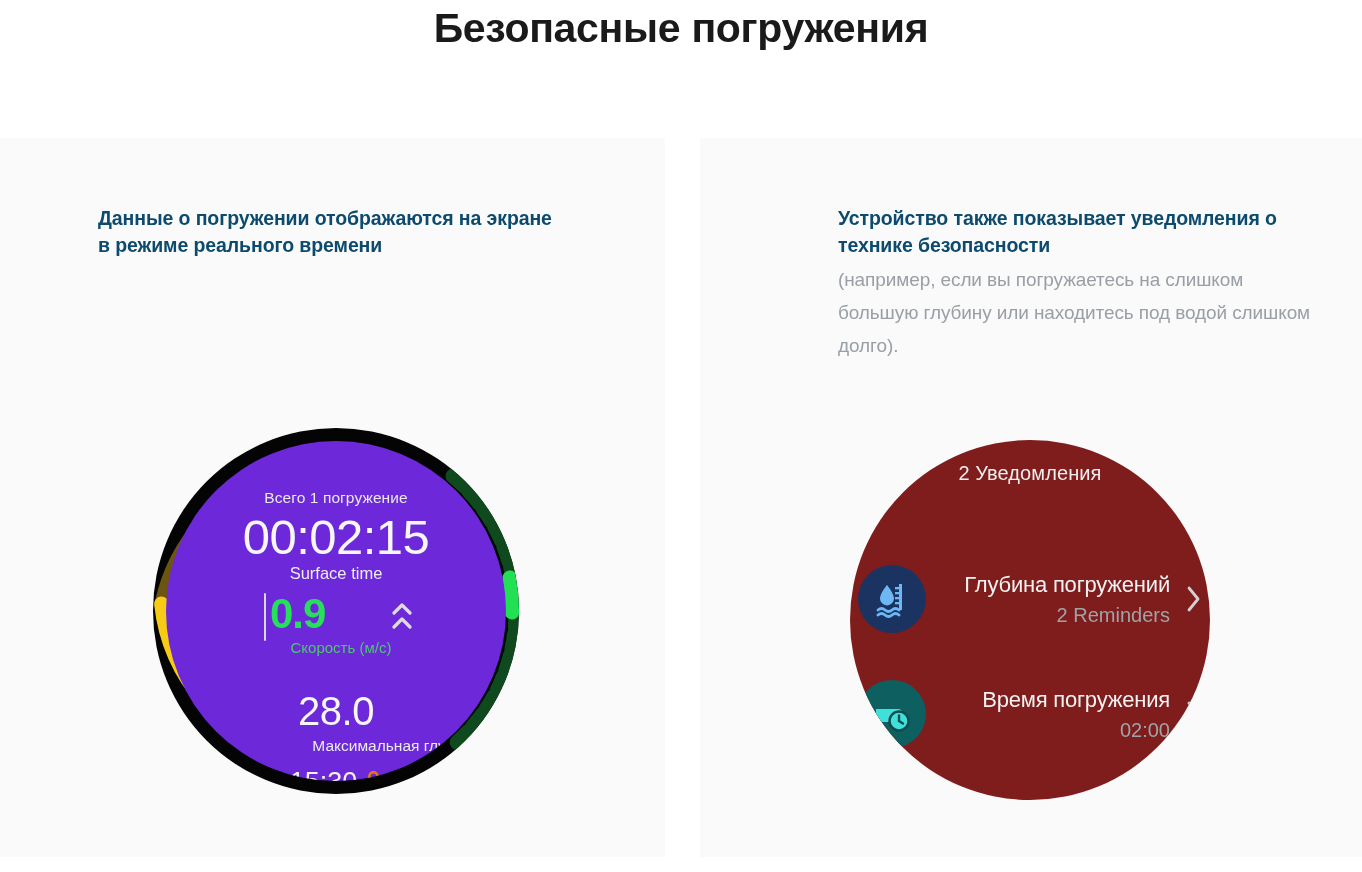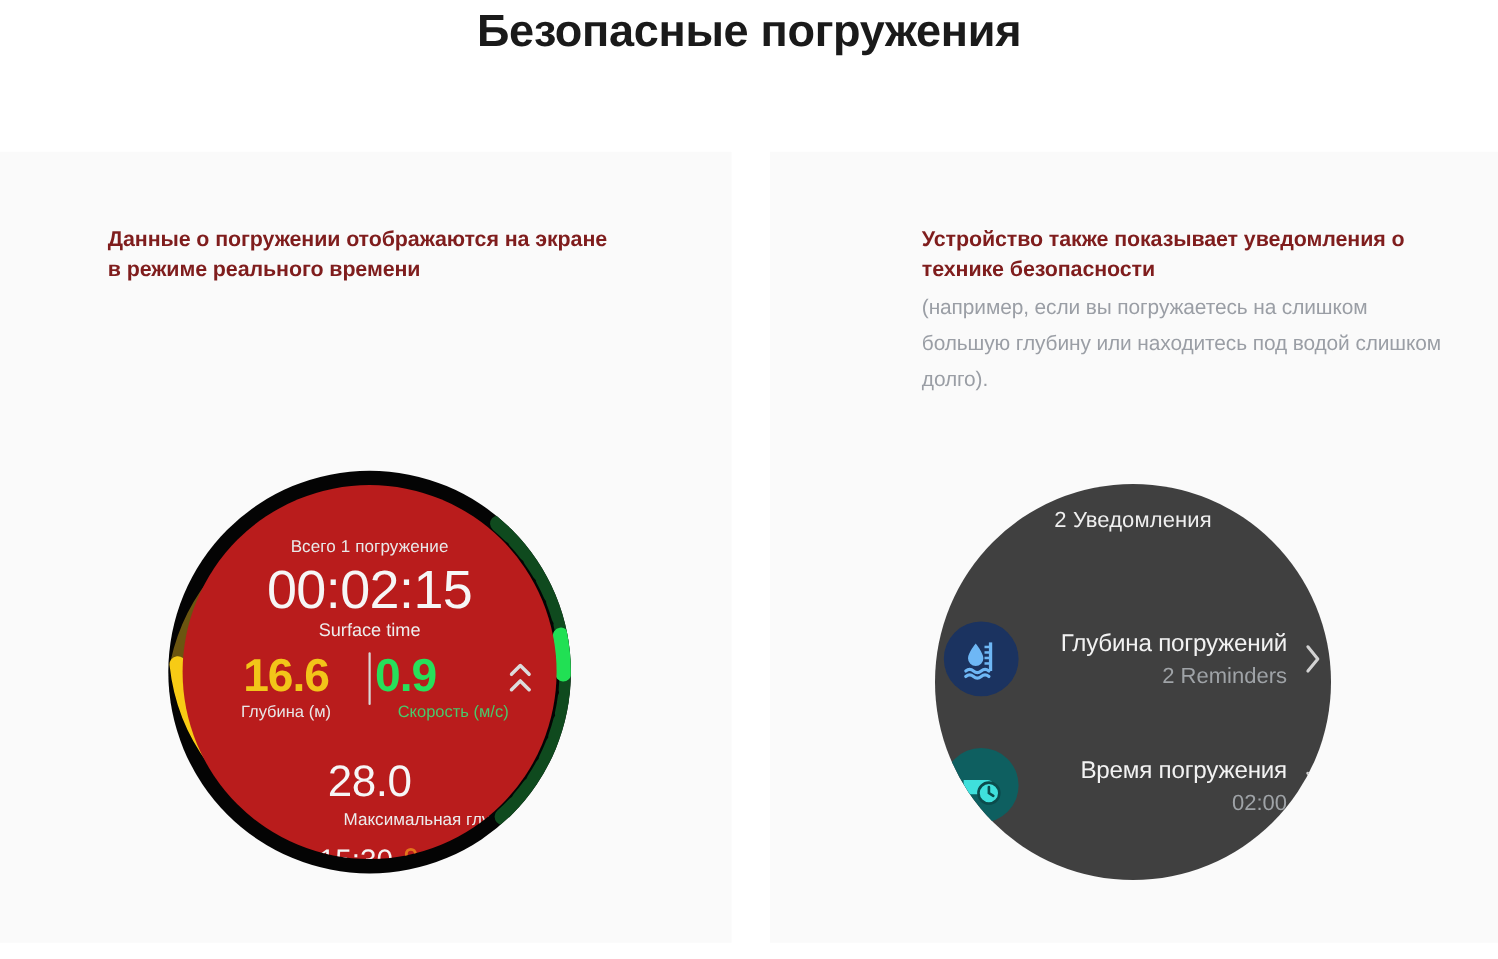--- a/index.html
+++ b/index.html
@@ -28,40 +28,40 @@
   }
   #panel-left  { left:0px;   width:665px; }
   #panel-right { left:700px; width:662px; }
 
   
   .copy { position:absolute; }
   #copy-left  { left:98px;  top:205px; width:470px; }
   #copy-right { left:795px; top:205px; width:480px;margin-left:43px; }
 
   .copy .headline {
-    font-size:19.5px; font-weight:700; color:#7f1d1d;
+    font-size:19.5px; font-weight:700; color:#0c4a6e;
     line-height:27px; letter-spacing:-0.1px;
   }
   .copy .subtext {
     margin-top:4px;
     font-size:19px; font-weight:400; color:#9a9ea5;
     line-height:33px; letter-spacing:-0.1px;
   }
 
   
   .watch { position:absolute; border-radius:50%; overflow:hidden; background:#040404; }
 
   
   #watch-left {
     left:153px; top:428px; width:366px; height:366px;
   }
   #watch-left .ring { position:absolute; inset:0; }
   #watch-left .face {
     position:absolute; inset:13px;
-    border-radius:50%; background:#b91c1c;
+    border-radius:50%; background:#6d28d9;
     overflow:hidden;
   }
 
   .wl-text { position:absolute; left:0; width:100%; text-align:center; color:#f2f2f2; }
   .wl-total   { top:48px;  font-size:15.5px; letter-spacing:.1px; color:#e9e9e9; }
   .wl-time    { top:68px;  font-size:49px; font-weight:400; letter-spacing:-0.5px; color:#f6f6f6; }
   .wl-surface { top:123px; font-size:16.5px; color:#ededed; }
 
   .wl-row {
     position:absolute; top:150px; left:0; width:100%;
@@ -83,21 +83,21 @@
              font-size:40px; color:#f6f6f6; letter-spacing:-0.5px; }
   .wl-maxl { position:absolute; top:296px; left:0; width:100%; text-align:right;
              font-size:15.5px; color:#ececec; }
   .wl-clockrow { position:absolute; top:326px; left:0; width:100%;
              display:flex; align-items:center; justify-content:center; gap:8px; }
   .wl-clock { font-size:27px; color:#f4f4f4; letter-spacing:0px; }
 
   
   #watch-right {
     left:850px; top:440px; width:360px; height:360px;
-    background:#404040;
+    background:#7f1d1d;
   }
   .wr-title {
     position:absolute; top:22px; left:0; width:100%;
     text-align:center; font-size:20px; color:#efefef; letter-spacing:.1px;
   }
   .wr-item { position:absolute; display:flex; align-items:center; }
   #wr-item-1 { left:8px;  top:125px; width:352px; }
   #wr-item-2 { left:8px;  top:240px; width:352px; }
 
   .wr-icon { width:68px; height:68px; border-radius:50%; flex:0 0 68px;
@@ -138,24 +138,20 @@
     </svg>
 
     <div class="face">
 
       <div class="wl-text wl-total">Всего 1 погружение</div>
       <div class="wl-text wl-time">00:02:15</div>
       <div class="wl-text wl-surface">Surface time</div>
 
       <div class="wl-row">
 
-        <div class="wl-cell wl-depth">
-          <div class="wl-val">16.6</div>
-          <div class="wl-label">Глубина (м)</div>
-        </div>
 
         <div class="wl-divider"></div>
 
         <div class="wl-cell wl-speed">
           <div class="wl-speed-wrap">
             <div class="wl-val">0.9</div>
             <span class="wl-chev">
               <svg width="20" height="13" viewBox="0 0 20 13">
                 <path d="M2 11 L10 3 L18 11" fill="none" stroke="#dcdcdc" stroke-width="3.2" stroke-linecap="round" stroke-linejoin="round"></path>
               </svg>

